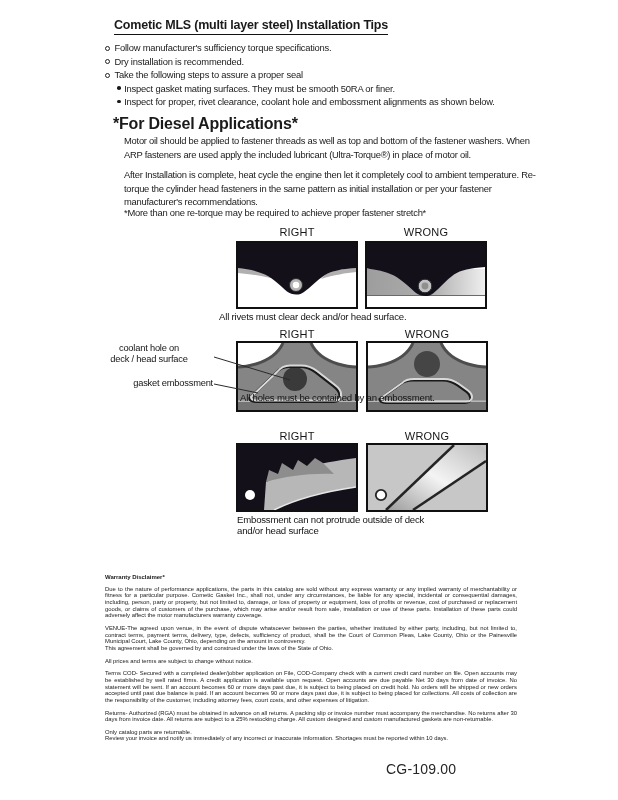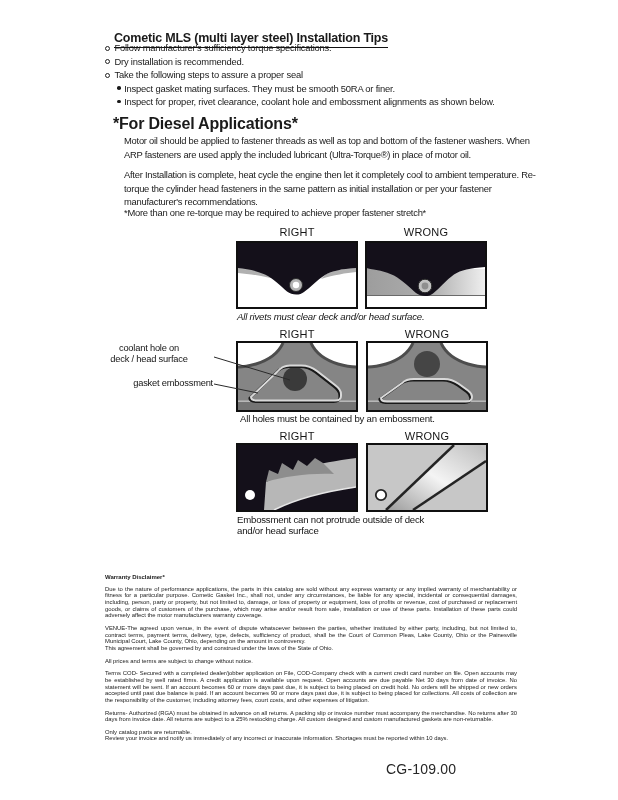--- a/index.html
+++ b/index.html
@@ -2,21 +2,21 @@
 <html><head>
 <meta charset="utf-8">
 <style>
   html,body { margin:0; padding:0; background:#ffffff; }
   .page {
     position:relative; width:618px; height:800px; background:#ffffff;
     font-family:"Liberation Sans", sans-serif; color:#1a1a1a; overflow:hidden;
   }
   .abs { position:absolute; }
   .title {
-    left:114px; top:31px; font-size:12.5px; font-weight:bold; letter-spacing:-0.2px;
+    left:114px; top:18px; font-size:12.5px; font-weight:bold; letter-spacing:-0.2px;
     border-bottom:1.6px solid #111; padding-bottom:2px; white-space:nowrap;
   }
   .tips { left:105px; top:41px; font-size:9.4px; letter-spacing:-0.2px; line-height:13.5px; }
   .tip-row { display:flex; align-items:flex-start; white-space:nowrap; }
   .tip-row.sub { margin-left:12px; }
   .marker-o {
     width:3.4px; height:3.4px; border:0.9px solid #222; border-radius:50%;
     margin:4.6px 4px 0 0; flex:none;
   }
   .marker-f {
@@ -99,21 +99,21 @@
         </linearGradient>
       </defs>
       <rect width="118" height="64" fill="#ffffff"></rect>
       <rect x="0" y="26" width="118" height="26.5" fill="url(#gw1)"></rect>
       <rect x="0" y="52" width="118" height="1" fill="#6a6a6a"></rect>
       <path d="M0,0 H118 V24 C103,25 94,27 87,31.5 C79,37 73,45 66,50.5 C62,54 54,54 49,50 C43,45 36,37.5 27,32.5 C18,28 9,26.5 0,25.5 Z" fill="#14101a"></path>
       <circle cx="58" cy="43" r="6.8" fill="#c2c2c2" stroke="#2b2b2b" stroke-width="1"></circle>
       <circle cx="58" cy="43" r="3.4" fill="#8f8f8f"></circle>
     </svg>
   </div>
-  <div class="abs dcap" style="left:237px; top:311px;font-style:italic;">All rivets must clear deck and/or head surface.</div>
+  <div class="abs dcap" style="left:219px; top:311px;">All rivets must clear deck and/or head surface.</div>
 
   <div class="abs dlabel" style="left:236px; top:328px;">RIGHT</div>
   <div class="abs dlabel" style="left:366px; top:328px;">WRONG</div>
 
   <div class="abs side-label" style="left:85px; top:343px; width:128px;text-align:center;">
     <span>coolant hole on</span><br>
     <span>deck / head surface</span>
   </div>
   <div class="abs side-label" style="left:85px; top:378px; width:128px;">gasket embossment</div>
 
@@ -138,21 +138,21 @@
       <rect y="59" width="118" height="8" fill="#747474"></rect>
       <path d="M0,0 H45 C41,9 31,17 18,21 C11,23 5,24 0,24 Z" fill="#ffffff"></path>
       <path d="M45,0 C41,9 31,17 18,21 C11,23 5,24 0,24" fill="none" stroke="#4d4d4d" stroke-width="3"></path>
       <path d="M118,0 H73 C77,9 87,17 100,21 C107,23 113,24 118,24 Z" fill="#ffffff"></path>
       <path d="M73,0 C77,9 87,17 100,21 C107,23 113,24 118,24" fill="none" stroke="#4d4d4d" stroke-width="3"></path>
       <circle cx="59" cy="21" r="13" fill="#454545"></circle>
       <path d="M13,55 L34,40 Q38,36 46,36 L76,36 Q84,36 91,41 L100,47.5 Q104,50.5 104,54 Q104,58.5 98,58.5 L19,58.5 Q13,58.5 13,55 Z" fill="none" stroke="#191919" stroke-width="2.4" transform="translate(-1.4,1.2)"></path>
       <path d="M13,55 L34,40 Q38,36 46,36 L76,36 Q84,36 91,41 L100,47.5 Q104,50.5 104,54 Q104,58.5 98,58.5 L19,58.5 Q13,58.5 13,55 Z" fill="none" stroke="#d9d9d9" stroke-width="2"></path>
     </svg>
   </div>
-  <div class="abs dcap" style="left:240px; top:413px;">All holes must be contained by an embossment.</div>
+  <div class="abs dcap" style="left:240px; top:392px;">All holes must be contained by an embossment.</div>
 
   <div class="abs dlabel" style="left:236px; top:430px;">RIGHT</div>
   <div class="abs dlabel" style="left:366px; top:430px;">WRONG</div>
 
   <div class="abs dbox" style="left:236px; top:443px;">
     <svg width="118" height="65" viewBox="0 0 118 65">
       <rect width="118" height="65" fill="#14101a"></rect>
       <path d="M28,37 C52,26 78,18 118,13 L118,42 C84,47 58,54 36,65 L26,65 Z" fill="#b7b7b7"></path>
       <path d="M28,37 L31,25 L40,29 L44,18 L55,25 L60,15 L69,21 L77,13 L85,18 L91,24 L96,29 C72,28 48,31 28,37 Z" fill="#8d8d8d"></path>
       <path d="M118,42 C84,47 58,54 36,65" fill="none" stroke="#e6e6e6" stroke-width="1.6"></path>

